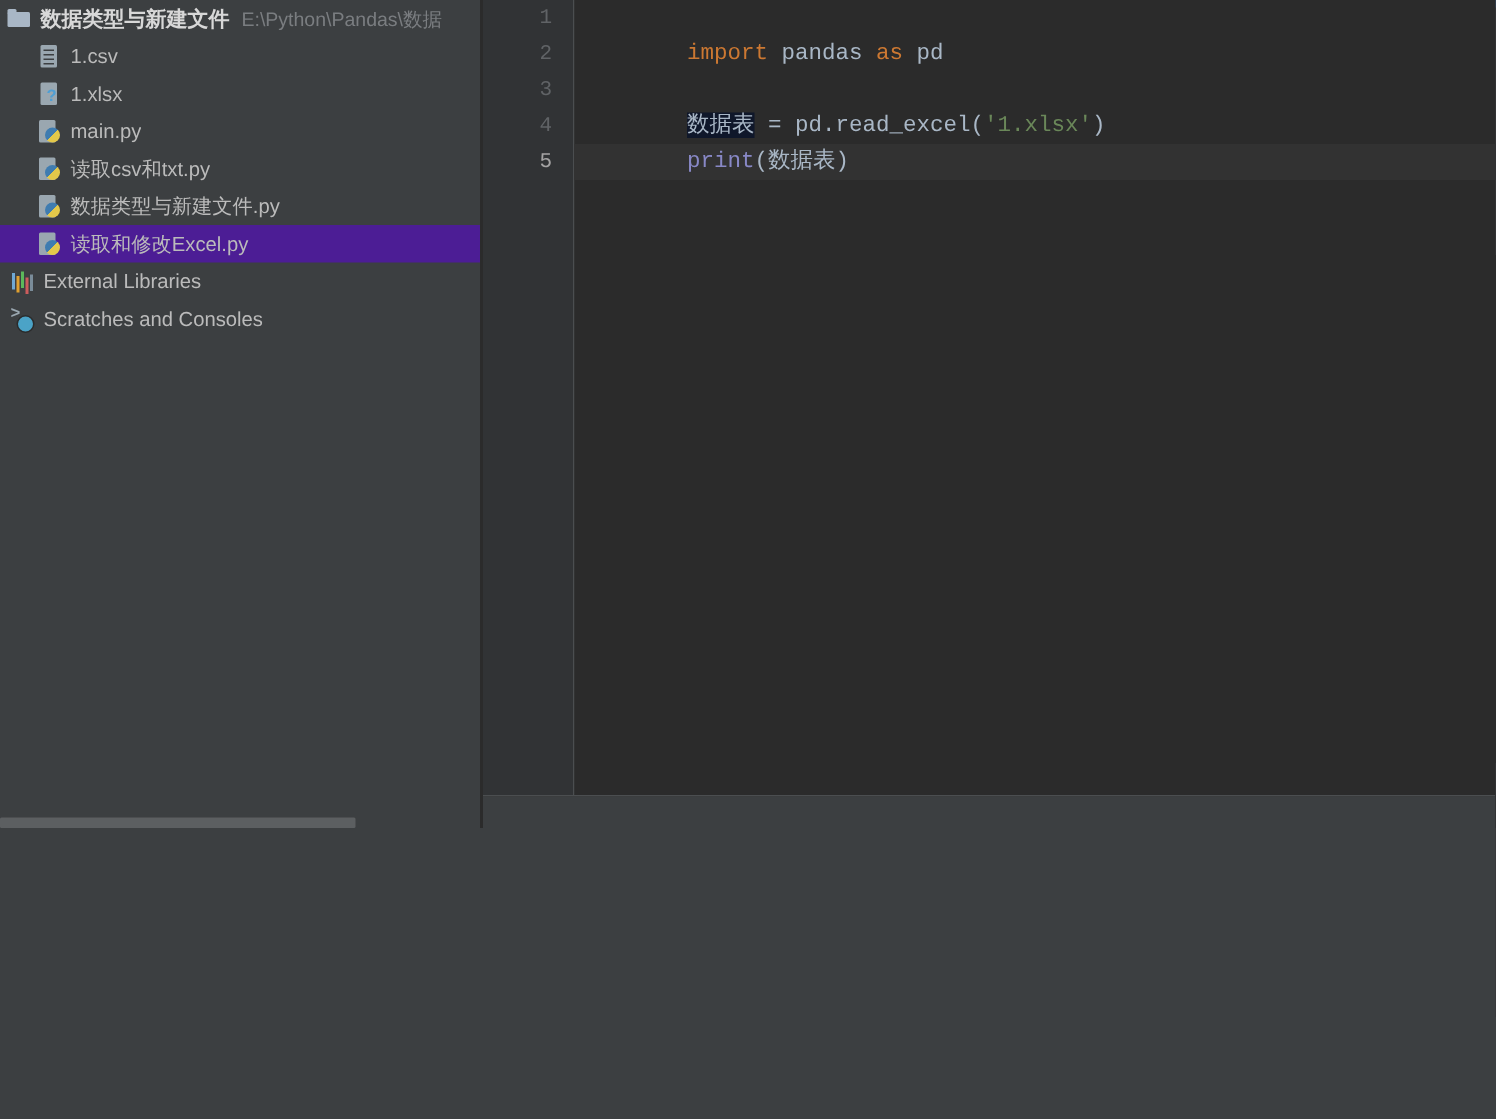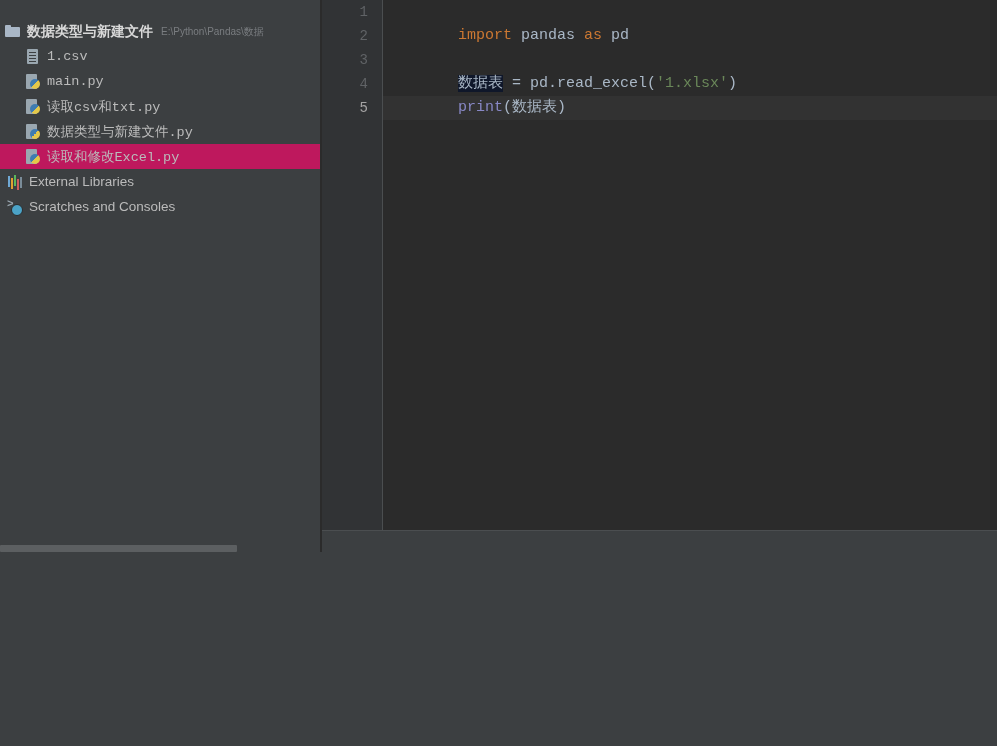--- a/index.html
+++ b/index.html
@@ -19,38 +19,38 @@
   .top-dark {
     position: absolute; left: 0; top: 0; width: 893px; height: 5px;
     background: #2b2b2b;
   }
 
   
   .project-panel {
     position: absolute; left: 0; top: 0; width: 320px; height: 552px;
     background: #3c3f41; overflow: hidden;
   }
-  .tree { padding-top: 19px; }
+  .tree { padding-top: 0; }
   .tree-row {
     display: flex; align-items: center; height: 25px;
     padding-left: 6px; white-space: nowrap; font-size: 13.5px; color: #bbbbbb;
   }
   .tree-row.root { padding-left: 4px; }
-  .tree-row.selected { background: #be185d; }
+  .tree-row.selected { background: #4c1d95; }
   .tree-row .ico {
     width: 18px; height: 17px; margin-right: 5px; flex: 0 0 18px;
     position: relative; display: inline-block;
   }
   .tree-row .lbl { overflow: hidden; }
   .tree-row .root-name { font-weight: bold; color: #d8d8d8; font-size: 14px; }
   .tree-row .root-path {
-    color: #7a7d80; font-size: 10px; margin-left: 8px;
+    color: #7a7d80; font-size: 13px; margin-left: 8px;
     overflow: hidden; text-overflow: clip;
   }
-  .indent1 { padding-left: 24px !important; font-family: Liberation Mono, monospace; }
+  .indent1 { padding-left: 24px !important; }
 
   
   .ico-folder::before {
     content:""; position:absolute; left:1px; top:4px; width:15px; height:10px;
     background:#a9b7c6; border-radius:1px;
   }
   .ico-folder::after {
     content:""; position:absolute; left:1px; top:2px; width:6px; height:3px;
     background:#a9b7c6; border-radius:1px 1px 0 0;
   }
@@ -193,20 +193,24 @@
         <span class="ico ico-folder"></span>
         <span class="root-name">数据类型与新建文件</span>
         <span class="root-path">E:\Python\Pandas\数据</span>
       </div>
 
       <div class="tree-row indent1">
         <span class="ico ico-doc"></span>
         <span class="lbl">1.csv</span>
       </div>
 
+      <div class="tree-row indent1">
+        <span class="ico ico-unknown"></span>
+        <span class="lbl">1.xlsx</span>
+      </div>
 
       <div class="tree-row indent1">
         <span class="ico ico-py"></span>
         <span class="lbl">main.py</span>
       </div>
 
       <div class="tree-row indent1">
         <span class="ico ico-py"></span>
         <span class="lbl">读取csv和txt.py</span>
       </div>

